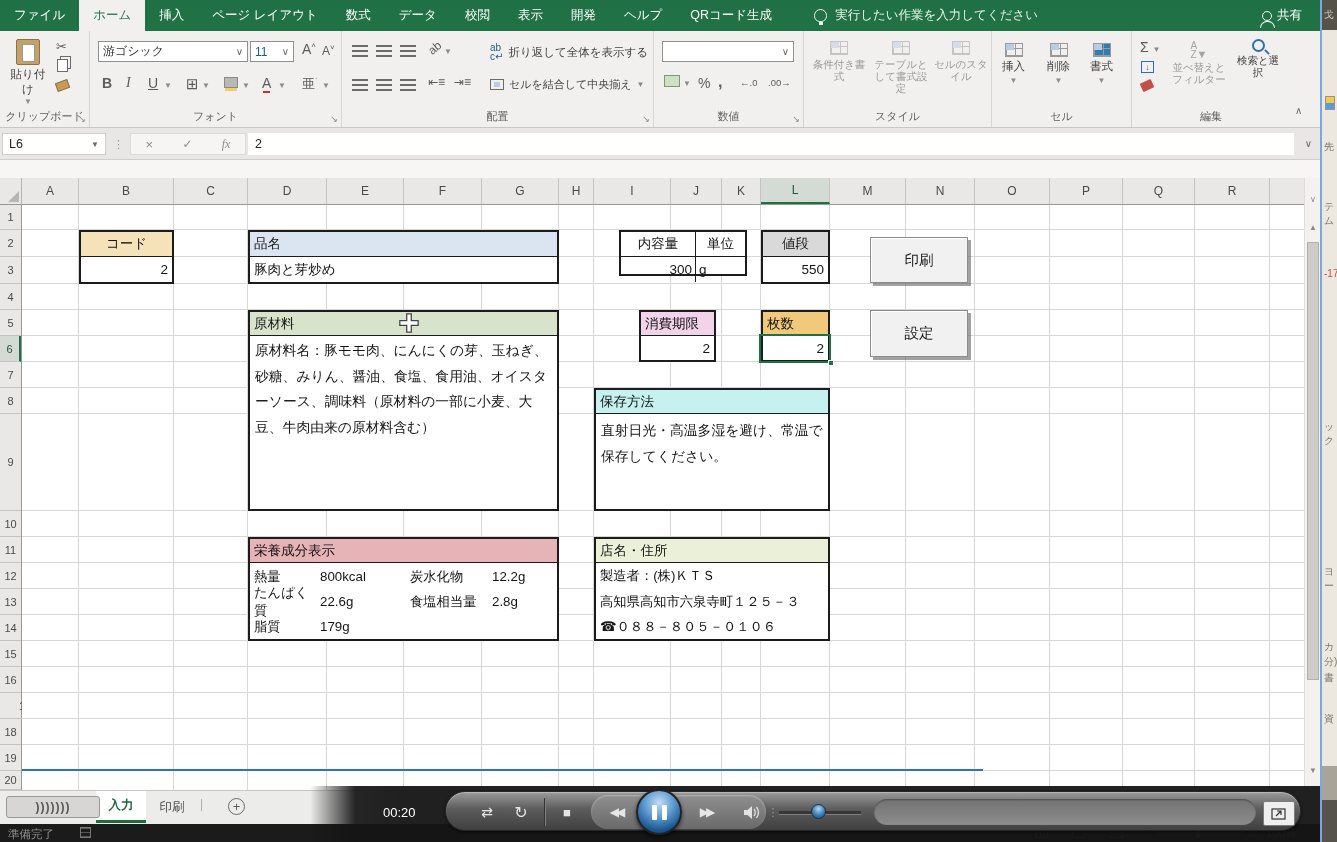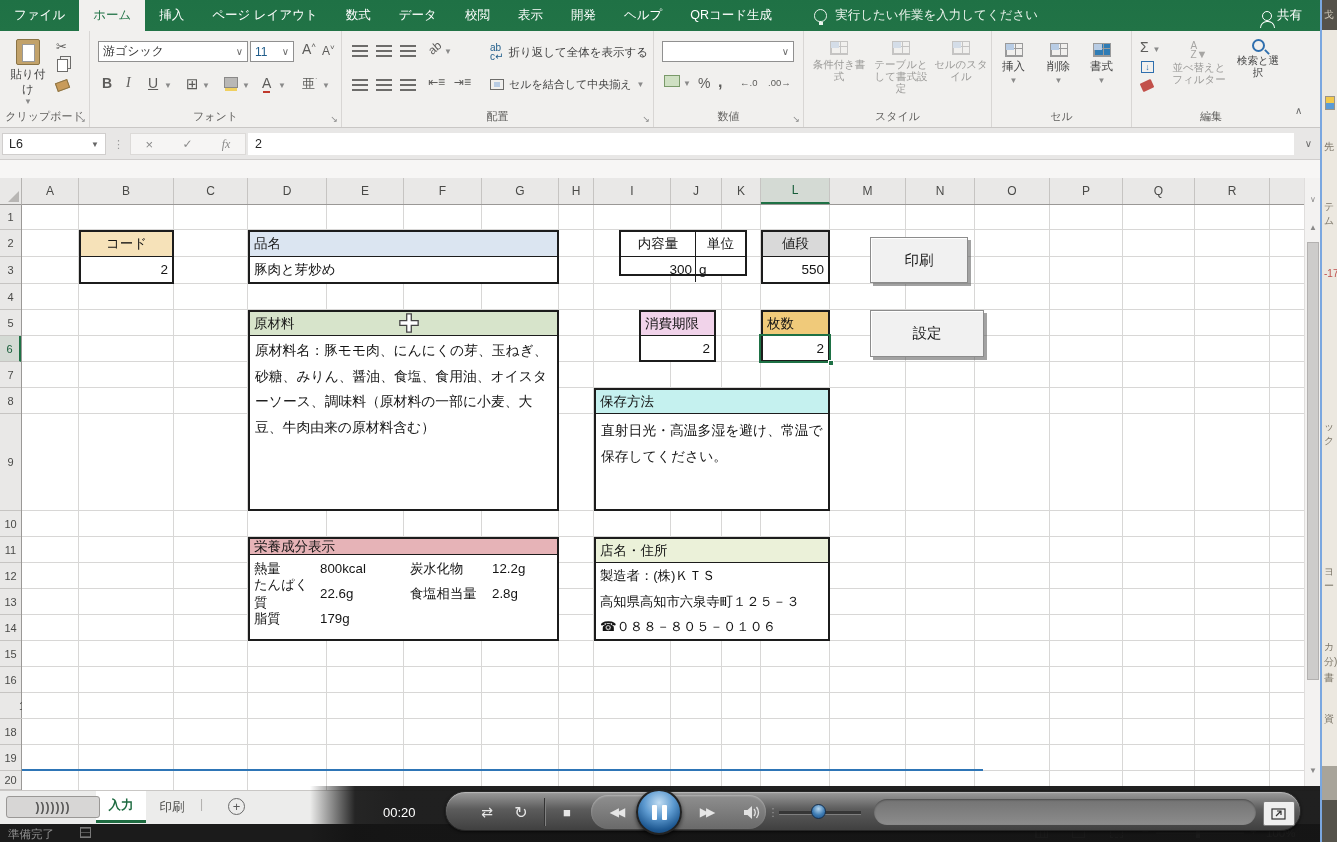--- a/index.html
+++ b/index.html
@@ -432,33 +432,33 @@
 
   <div class="blk" style="left:761px; top:310px; width:69px; height:52px;">
     <div class="hd" style="height:24px; background:#f0ca7a;">
         <span>枚数</span>
       </div>
     <div class="vl r" style="height:24px;">
         <span>2</span>
       </div>
   </div>
 
-  <div class="formbtn" style="left:870px; top:310px; width:114px; height:47px;">
+  <div class="formbtn" style="left:870px; top:310px; width:98px; height:47px;">
     <span>設定</span>
   </div>
 
   <div class="blk" style="left:594px; top:388px; width:236px; height:123px;">
     <div class="hd" style="height:24px; background:#c5f1ef;">
         <span>保存方法</span>
       </div>
     <div style="padding:4px 5px; line-height:26px; font-size:13.8px;"><span>直射日光・高温多湿を避け、常温で保存してください。</span></div>
   </div>
 
   <div class="blk" style="left:248px; top:537px; width:311px; height:104px;">
-    <div class="hd" style="height:16px; background:#e6b3b7;text-align:center;">
+    <div class="hd" style="height:24px; background:#e6b3b7;text-align:center;">
         <span>栄養成分表示</span>
       </div>
     <div style="display:grid; grid-template-columns:66px 90px 82px 1fr; grid-auto-rows:25px; align-items:center; padding:1px 4px; font-size:13.3px;">
       <span>熱量</span>
       <span>800kcal</span>
       <span>炭水化物</span>
       <span>12.2g</span>
       <span>たんぱく質</span>
       <span>22.6g</span>
       <span>食塩相当量</span>

